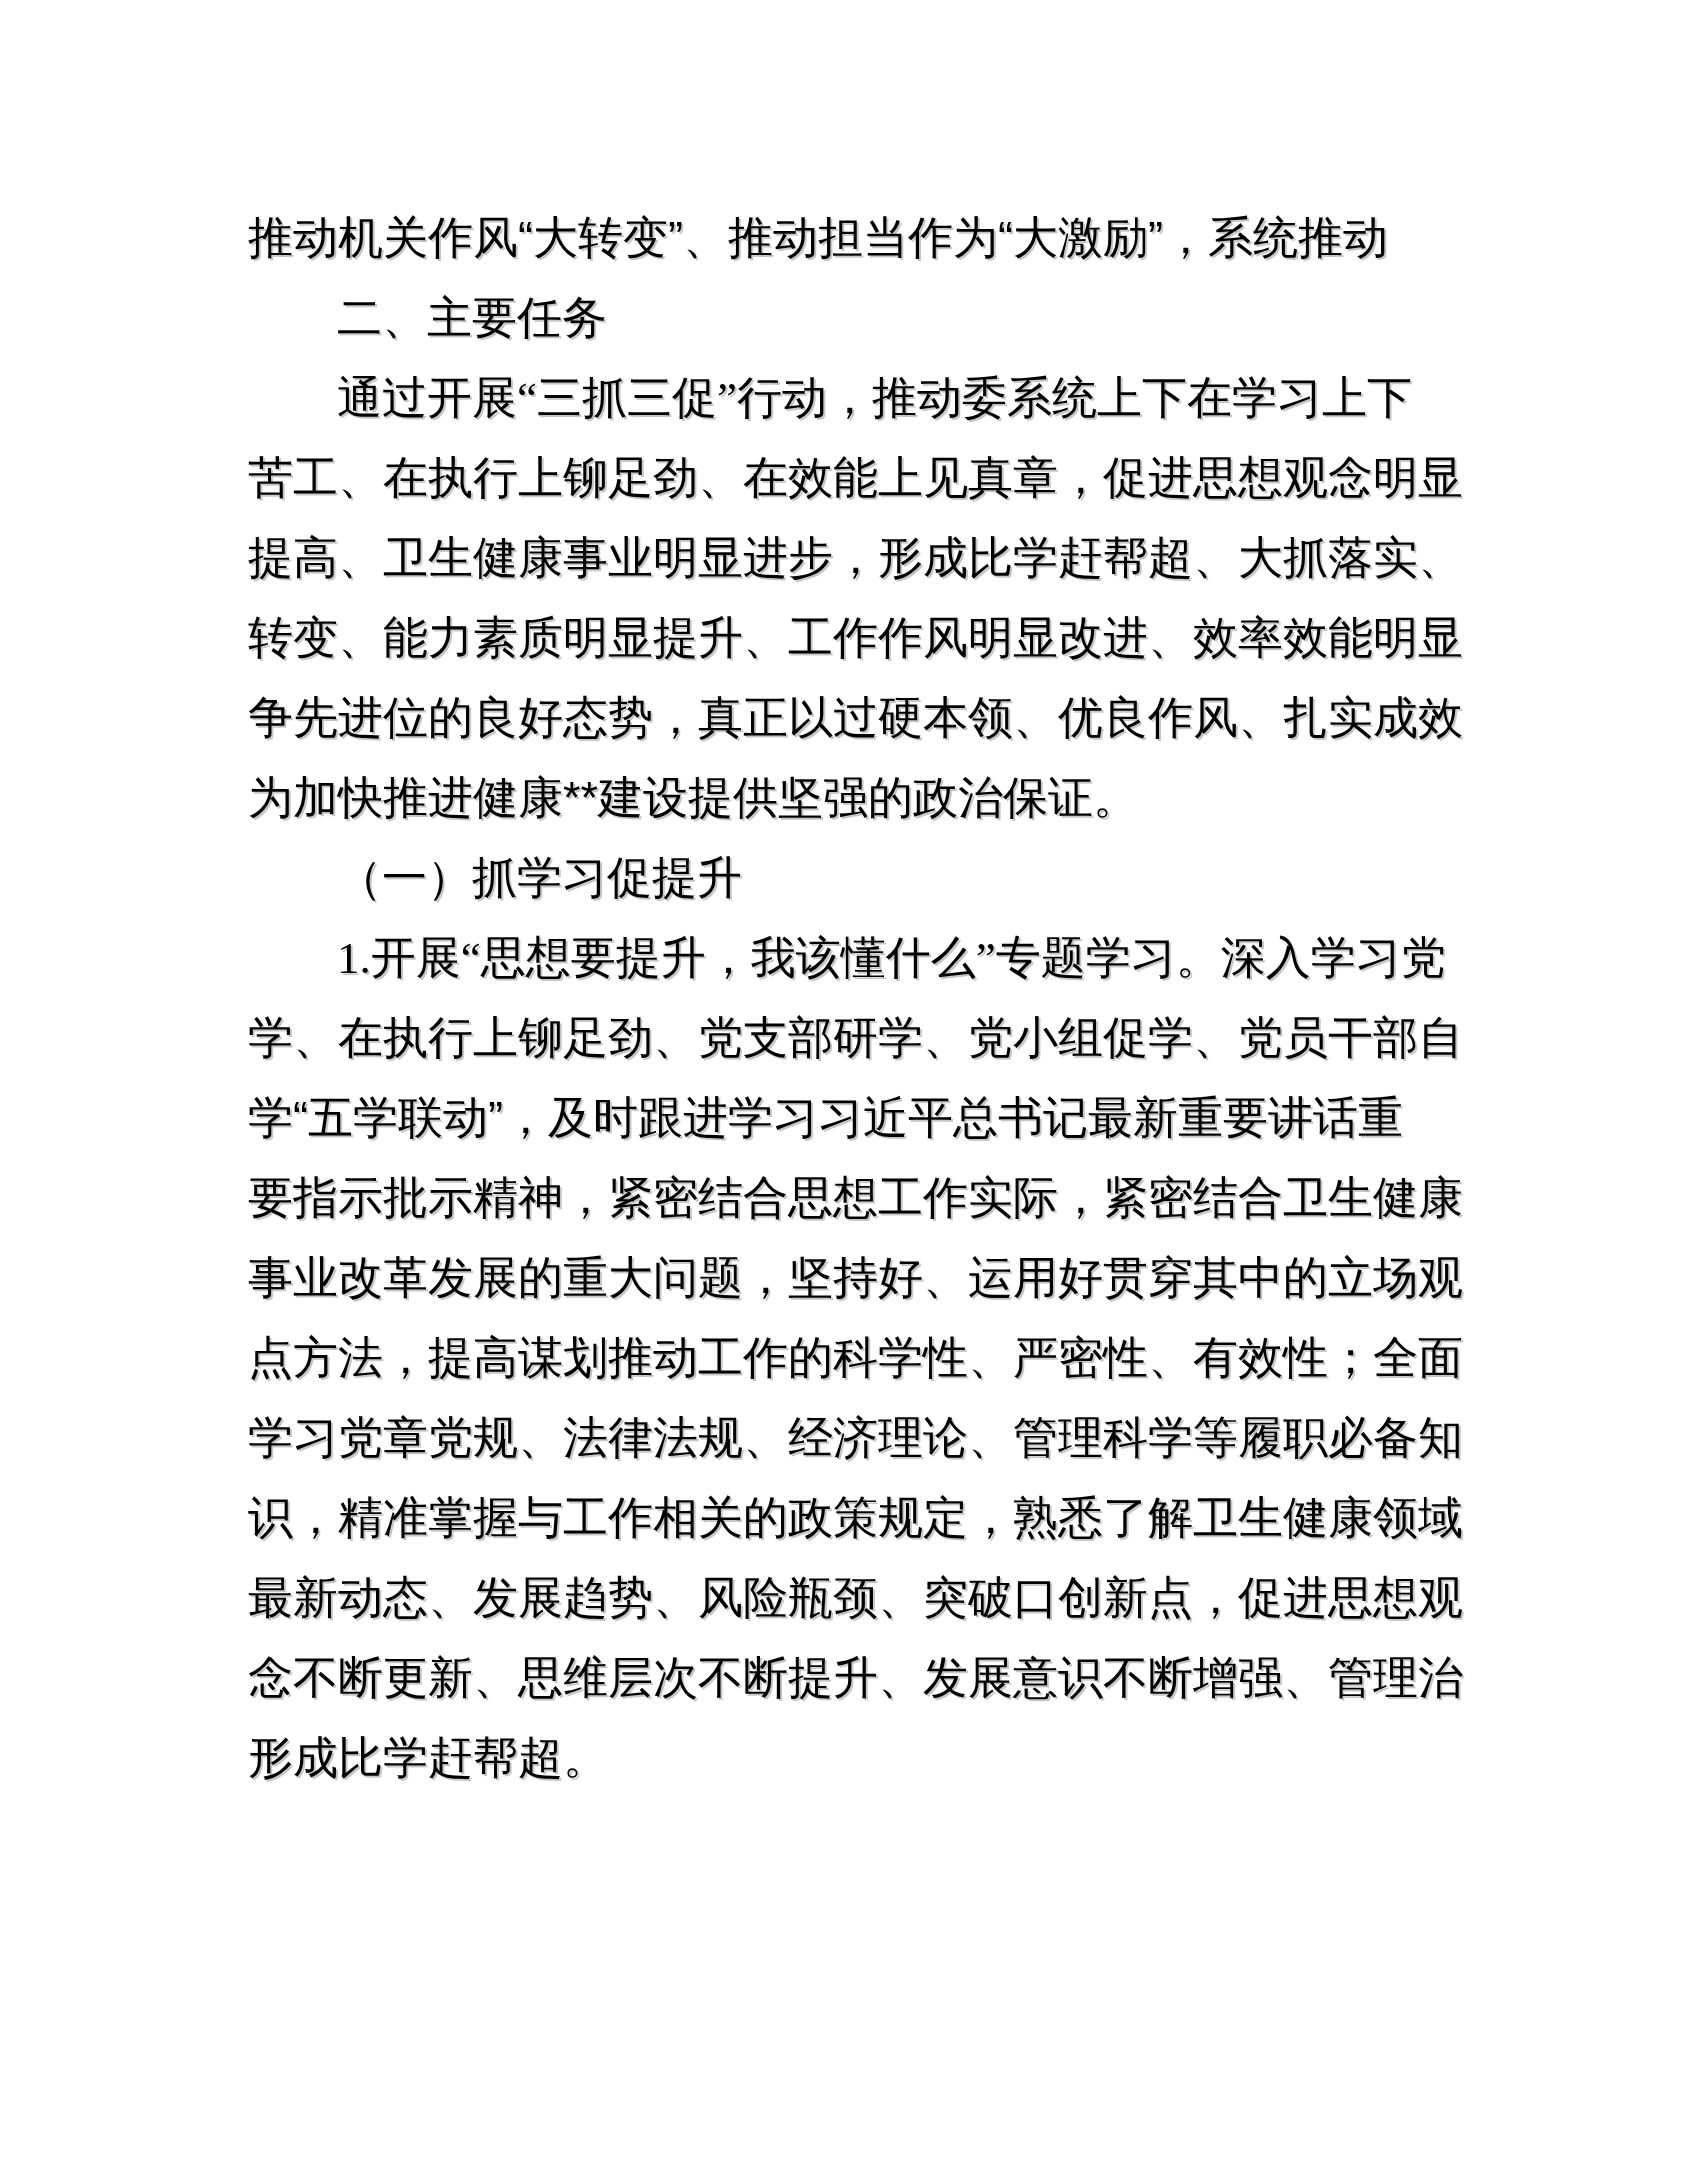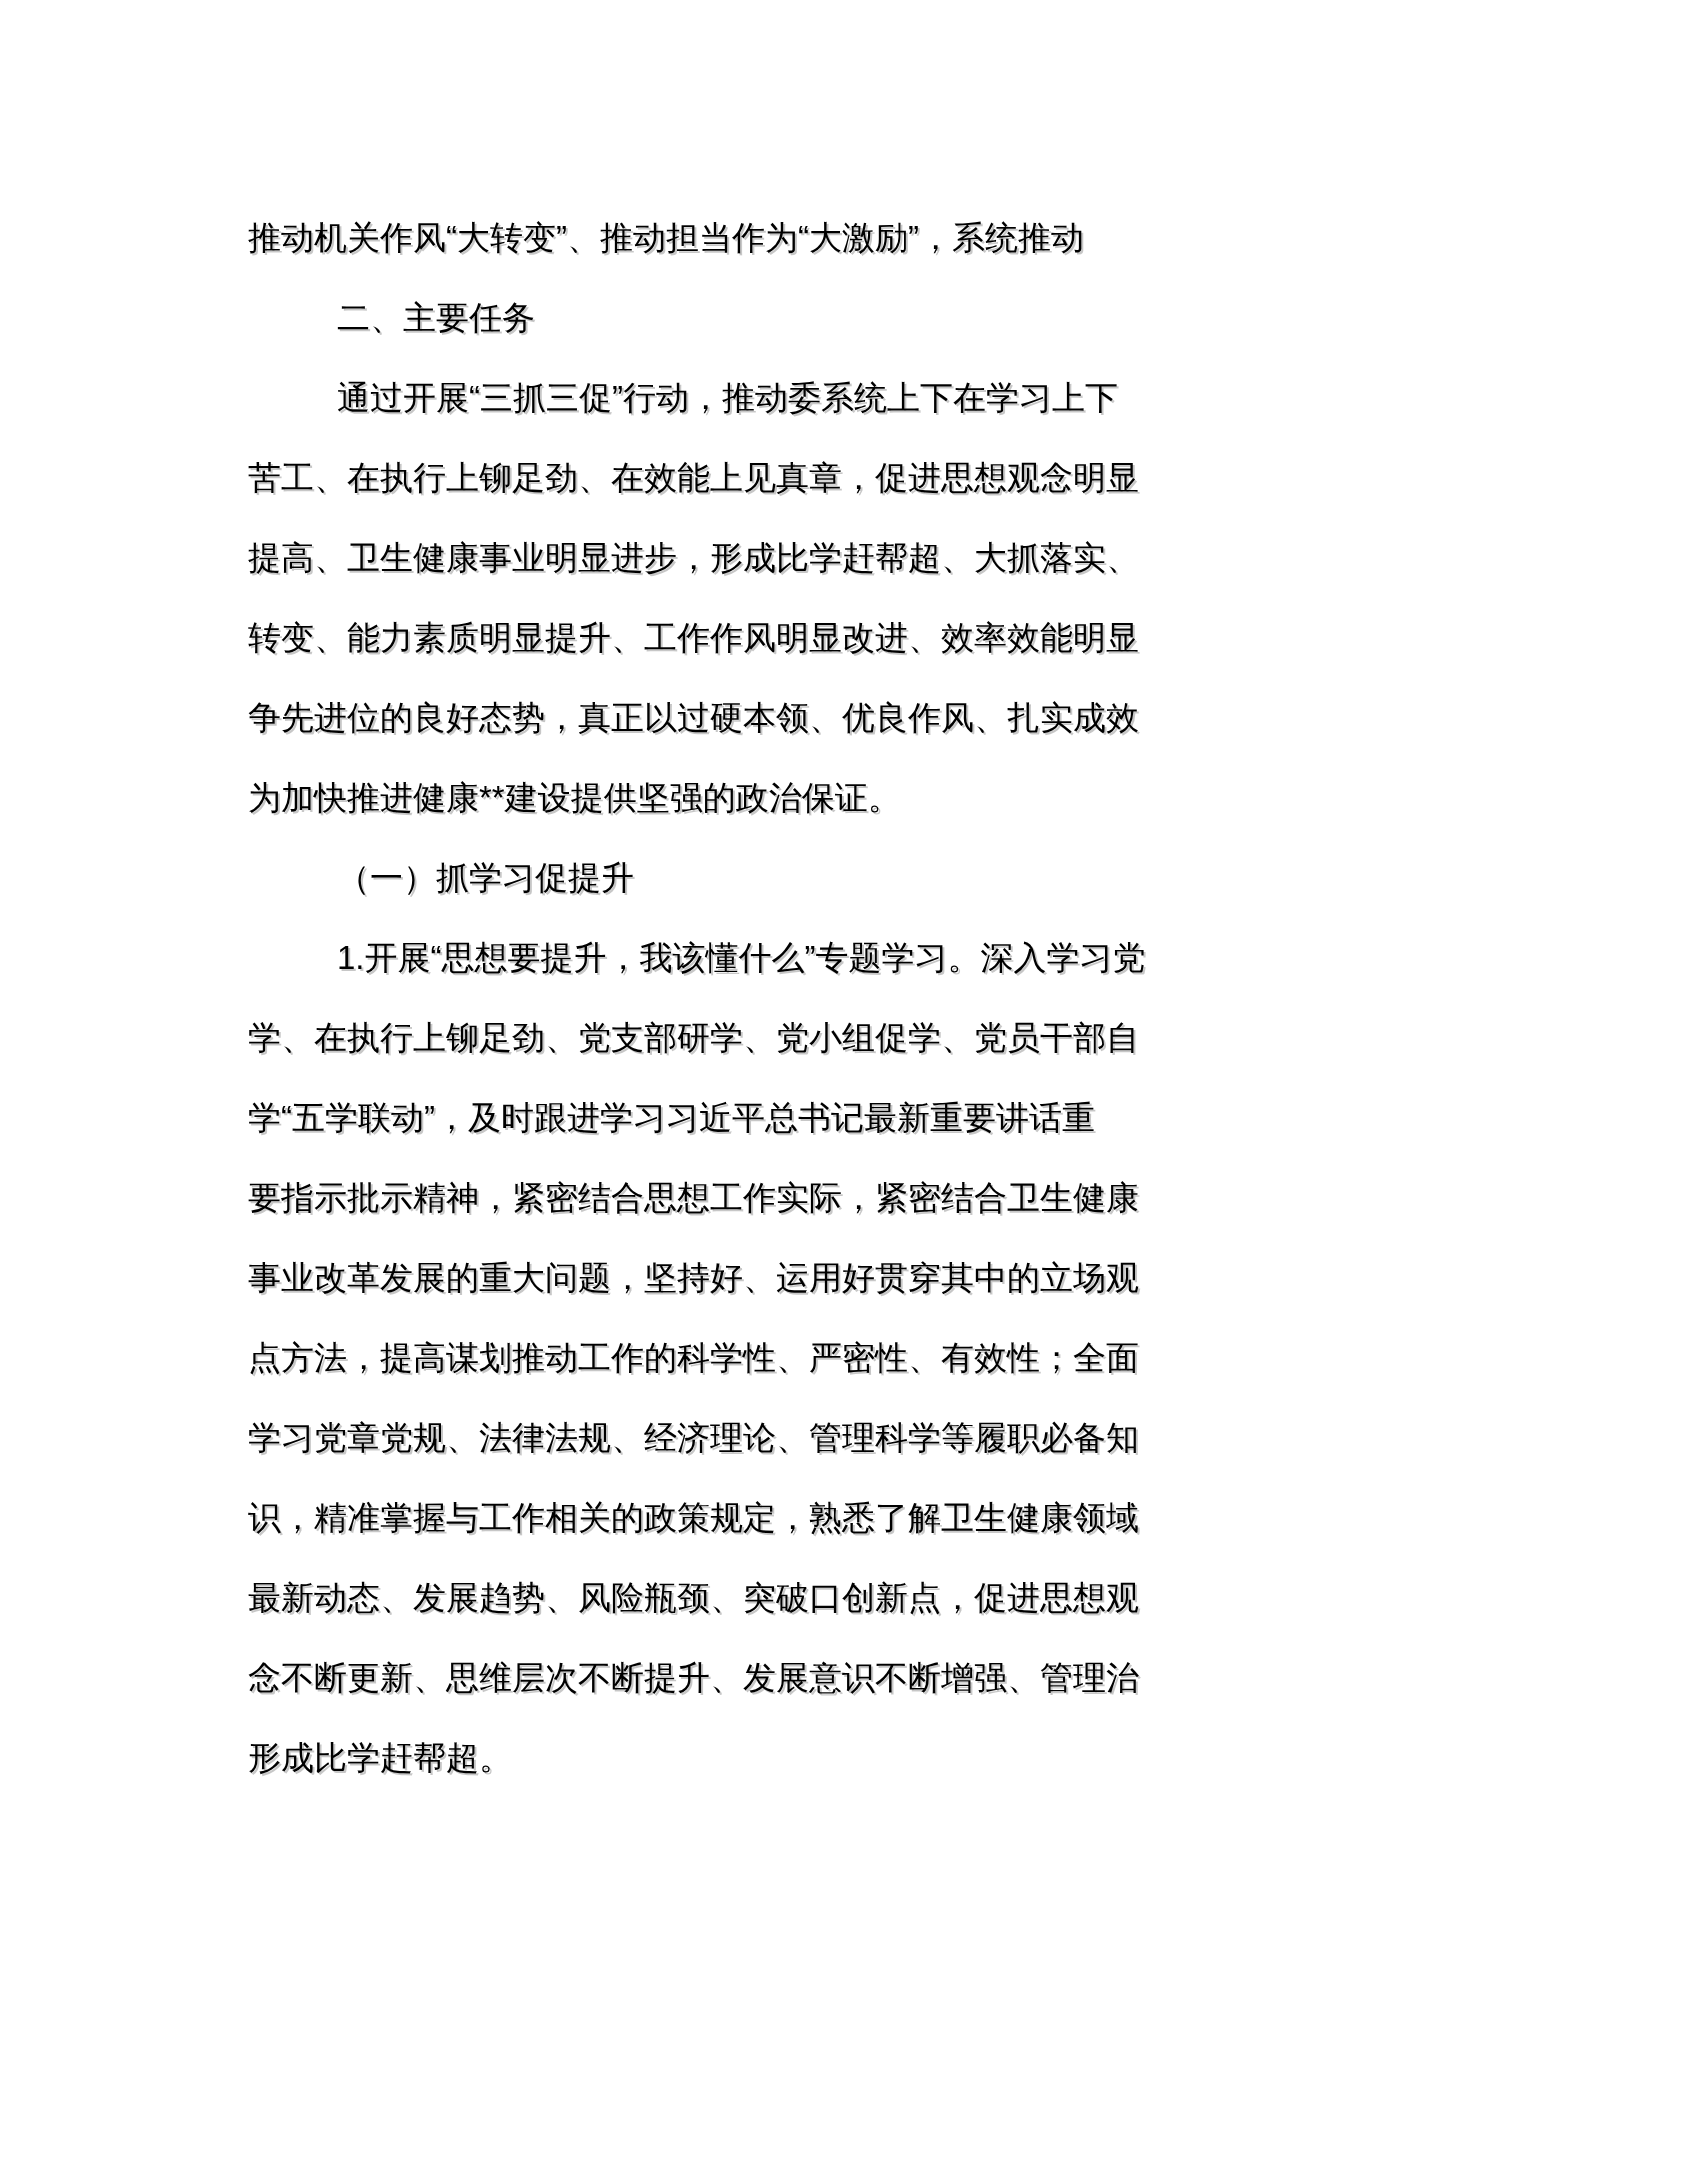--- a/index.html
+++ b/index.html
@@ -16,31 +16,32 @@
   .page {
     position: relative;
     width: 1683px;
     height: 2178px;
     background: #ffffff;
     box-sizing: border-box;
     padding: 198px 223px 0 248px;
   }
   .doc-body {
     color: #000000;
-    font-size: 33px;
+    font-size: 45px;
     line-height: 80px;
     letter-spacing: 0px;
   }
   .line {
     white-space: nowrap;
     height: 80px;
     text-shadow: 2px 2px 0 rgba(0,0,0,0.22);
   }
   .line.indent {
     padding-left: 89px;
+    font-family: Liberation Serif, serif;
   }
   .line.heading {
     font-weight: 400;
   }
 </style>
 </head>
 <body>
 
 <div class="page">
   <div class="doc-body">

